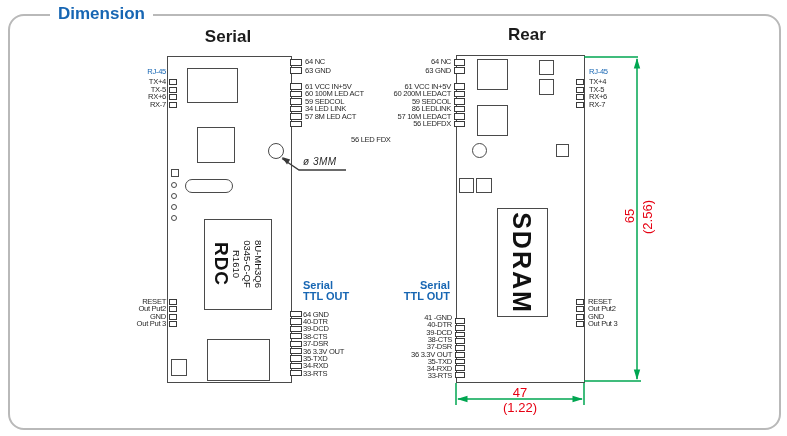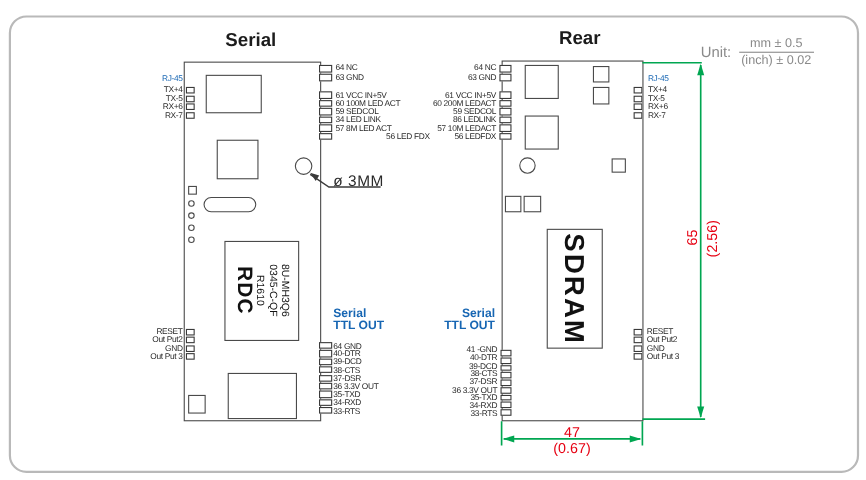--- a/index.html
+++ b/index.html
@@ -50,49 +50,43 @@
   #front-chip-text{position:absolute;left:194px;top:232px;width:88px;height:64px;
        transform:rotate(90deg);display:flex;flex-direction:column-reverse;
        justify-content:center;align-items:center;color:#111;}
   #front-chip-text .chip-line{font-size:9.5px;line-height:11px;letter-spacing:0;}
   #front-chip-text .chip-line.brand{font-size:19px;line-height:20px;font-weight:bold;letter-spacing:1px;}
   #sdram-text{position:absolute;left:467px;top:248px;width:110px;height:30px;
        transform:rotate(90deg);font-size:25px;line-height:30px;font-weight:bold;
        letter-spacing:2px;text-align:center;color:#111;}
 
   
-  #hole-label{position:absolute;left:303px;top:156px;font-size:14px;color:#2a2a2a;
-       letter-spacing:0.5px;}
+  #hole-label{position:absolute;left:303px;top:156px;font-size:10px;color:#2a2a2a;
+       font-style:italic;letter-spacing:0.5px;}
 
   
   .dim-red{position:absolute;color:var(--red);font-size:13px;text-align:center;white-space:nowrap;}
   #dim-h-mm{left:614px;top:209px;width:30px;height:14px;transform:rotate(-90deg);}
   #dim-h-in{left:624px;top:210px;width:46px;height:14px;transform:rotate(-90deg);}
   #dim-w-mm{left:500px;top:385px;width:40px;}
   #dim-w-in{left:490px;top:400px;width:60px;}
 
   svg.overlay{position:absolute;left:0;top:0;pointer-events:none;}
 </style>
 </head>
 <body>
 
 <div id="canvas">
 
   <div id="frame"></div>
+  <div id="main-title">Dimension</div>
 
   <div id="front-title" class="view-title">Serial</div>
   <div id="rear-title" class="view-title">Rear</div>
 
-  <div id="unit">
-    <span class="u-label">Unit:</span>
-    <span class="frac">
-      <span class="num">mm ± 0.5</span>
-      <span class="den">(inch) ± 0.02</span>
-    </span>
-  </div>
 
   <div id="front-board" class="board"></div>
   <div id="rear-board" class="board"></div>
 
   <div id="components-layer">
       <div class="cmp" style="left: 187px; top: 68px; width: 51px; height: 35px;"></div>
       <div class="cmp" style="left: 197px; top: 127px; width: 38px; height: 36px;"></div>
       <div class="cmp" style="left: 171px; top: 169px; width: 8px; height: 8px;"></div>
       <div class="cmp pill" style="left: 185px; top: 179px; width: 48px; height: 14px;"></div>
       <div class="cmp round" style="left: 171px; top: 182px; width: 6px; height: 6px;"></div>
@@ -169,21 +163,21 @@
       <div class="lbl" style="top: 85.5px; right: 621px;">TX-5</div>
       <div class="lbl" style="top: 93px; right: 621px;">RX+6</div>
       <div class="lbl" style="top: 100.5px; right: 621px;">RX-7</div>
       <div class="lbl" style="top: 58px; left: 305px;">64 NC</div>
       <div class="lbl" style="top: 66.5px; left: 305px;">63 GND</div>
       <div class="lbl" style="top: 82.5px; left: 305px;">61 VCC IN+5V</div>
       <div class="lbl" style="top: 90px; left: 305px;">60 100M LED ACT</div>
       <div class="lbl" style="top: 97.5px; left: 305px;">59 SEDCOL</div>
       <div class="lbl" style="top: 105px; left: 305px;">34 LED LINK</div>
       <div class="lbl" style="top: 112.5px; left: 305px;">57 8M LED ACT</div>
-      <div class="lbl" style="top: 120px; left: 305px; padding-left: 46px;">56 LED FDX</div>
+      <div class="lbl" style="top: 136px; left: 305px; padding-left: 46px;">56 LED FDX</div>
       <div class="lbl blue" style="top: 280px; left: 303px; font-size: 11px; line-height: 11px; letter-spacing: 0px; font-weight: bold;">Serial</div>
       <div class="lbl blue" style="top: 291px; left: 303px; font-size: 11px; line-height: 11px; letter-spacing: 0px; font-weight: bold;">TTL OUT</div>
       <div class="lbl" style="top: 310.5px; left: 303px;">64 GND</div>
       <div class="lbl" style="top: 318px; left: 303px;">40-DTR</div>
       <div class="lbl" style="top: 325.4px; left: 303px;">39-DCD</div>
       <div class="lbl" style="top: 332.8px; left: 303px;">38-CTS</div>
       <div class="lbl" style="top: 340.2px; left: 303px;">37-DSR</div>
       <div class="lbl" style="top: 347.6px; left: 303px;">36 3.3V OUT</div>
       <div class="lbl" style="top: 355px; left: 303px;">35-TXD</div>
       <div class="lbl" style="top: 362.4px; left: 303px;">34-RXD</div>
@@ -231,21 +225,21 @@
   </div>
 
   <div id="rear-chip" class="chip"></div>
   <div id="sdram-text">SDRAM</div>
 
   <div id="hole-label">ø 3MM</div>
 
   <div id="dim-h-mm" class="dim-red">65</div>
   <div id="dim-h-in" class="dim-red">(2.56)</div>
   <div id="dim-w-mm" class="dim-red">47</div>
-  <div id="dim-w-in" class="dim-red">(0.67)</div>
+  <div id="dim-w-in" class="dim-red">(1.22)</div>
 
   <svg class="overlay" width="787" height="436">
 
     <g>
       <polyline points="282,158.5 299,170 346,170" fill="none" stroke="#3a3a3a" stroke-width="1.3"></polyline>
       <polygon points="282,157 287,164.5 290.2,159.6" fill="#3a3a3a"></polygon>
     </g>
 
     <g stroke="#00a651" stroke-width="1.5">
       <line x1="584" y1="57" x2="638" y2="57"></line>

